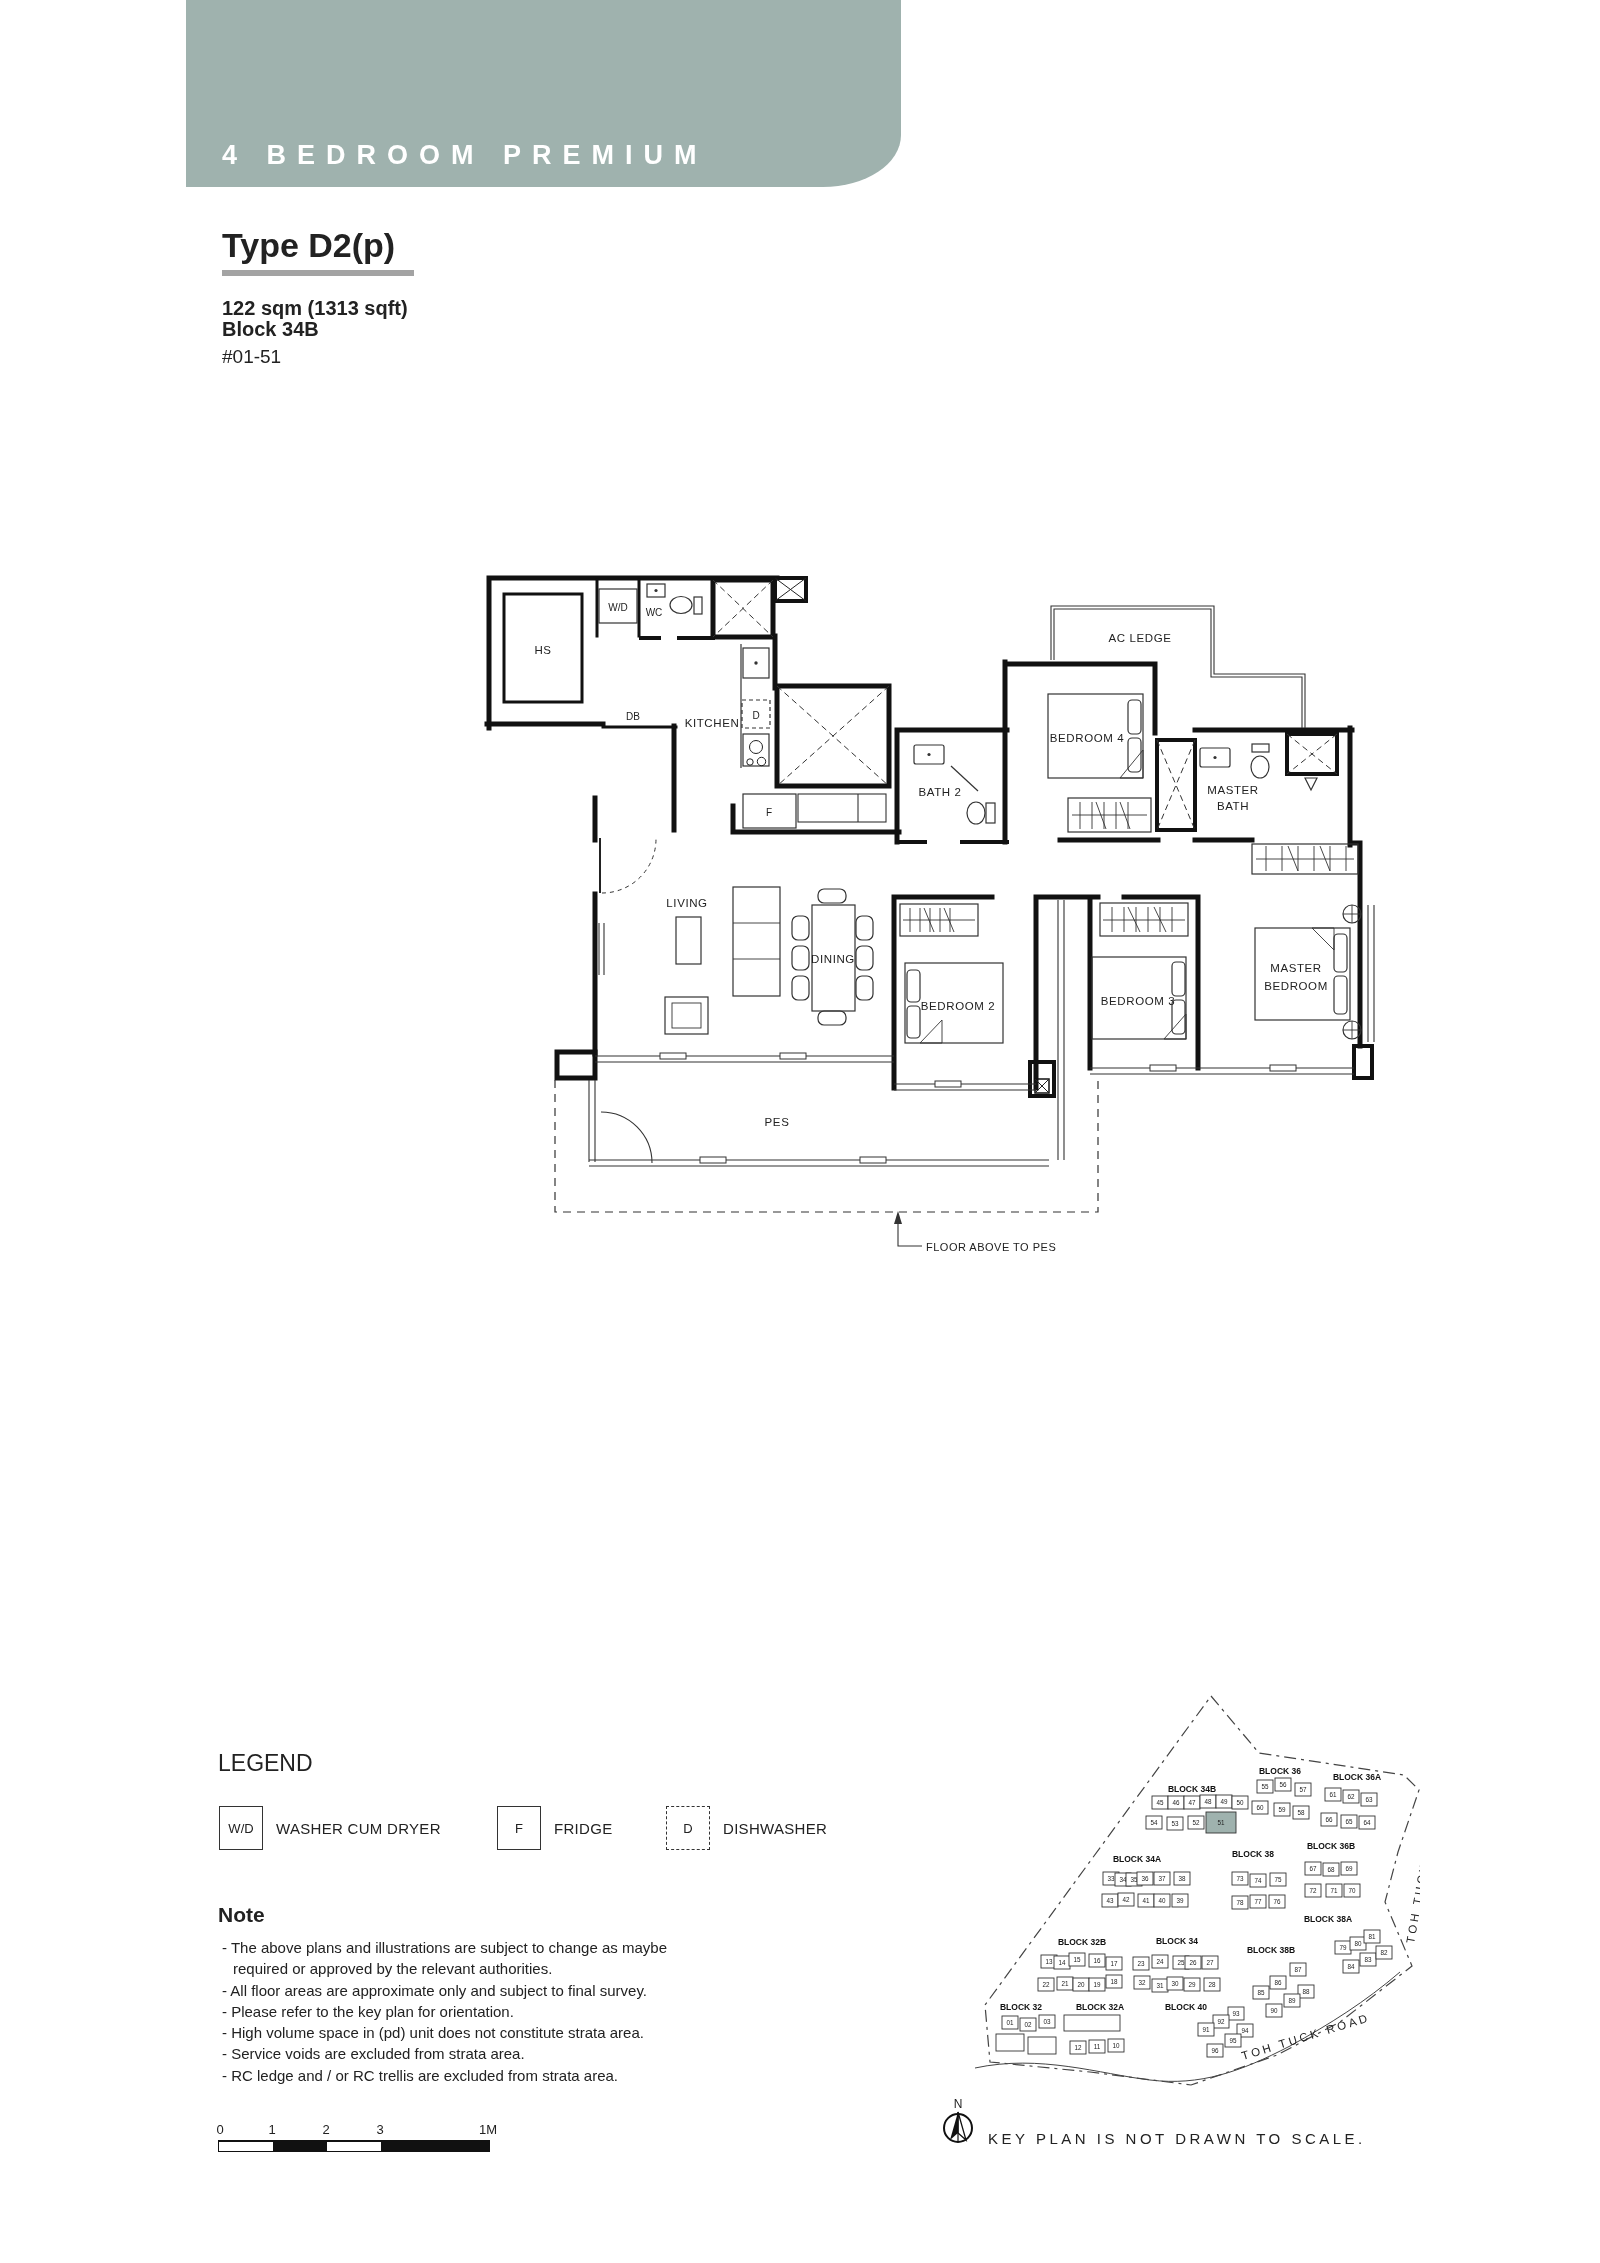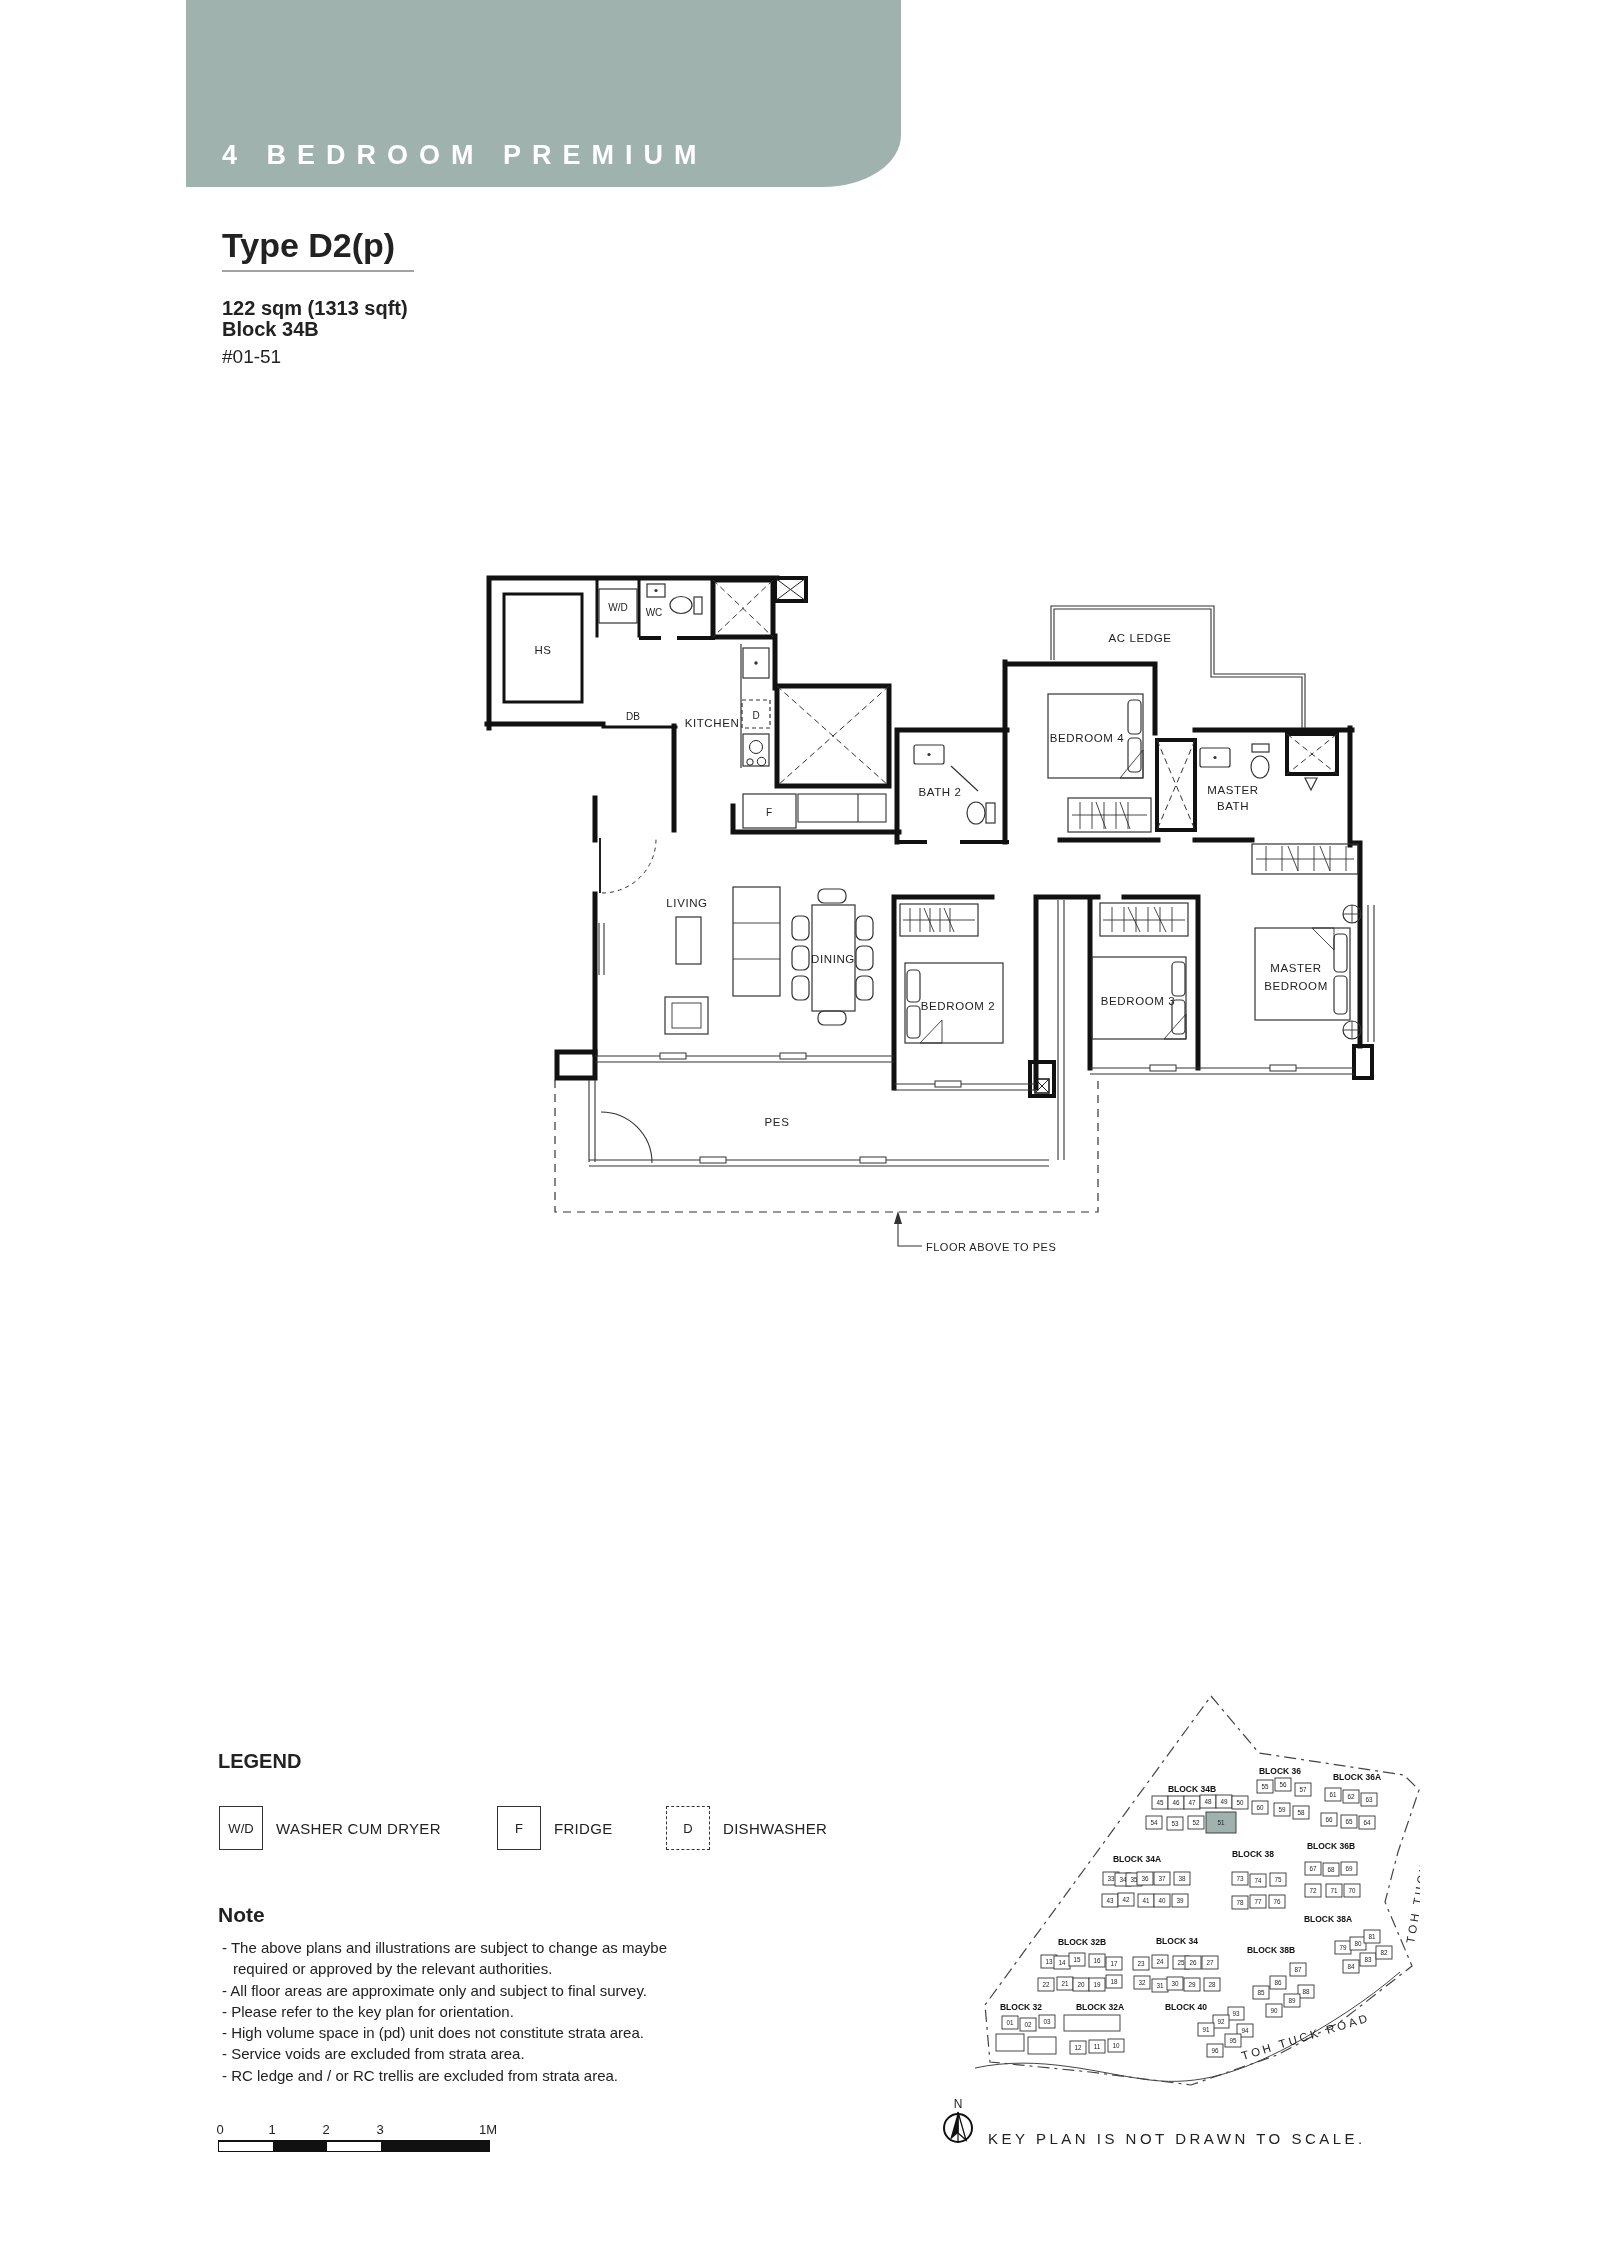--- a/index.html
+++ b/index.html
@@ -7,21 +7,21 @@
         font-family:"Liberation Sans",sans-serif;color:#222;}
 
   
   .band{position:absolute;left:186px;top:0;width:715px;height:187px;background:#9fb2ae;
         border-radius:0 0 78px 0 / 0 0 52px 0;}
   .band-title{position:absolute;left:36px;bottom:16px;font-size:27px;font-weight:bold;
         letter-spacing:11px;color:#ffffff;white-space:nowrap;}
 
   
   .type-title{position:absolute;left:222px;top:226px;font-size:34px;font-weight:bold;
-        width:192px;border-bottom:2px solid #a3a3a3;padding-bottom:5px;white-space:nowrap;}
+        width:192px;border-bottom:6px solid #a3a3a3;padding-bottom:5px;white-space:nowrap;}
   .area{position:absolute;left:222px;top:271px;font-size:20px;font-weight:bold;margin-top:26px;}
   .blk{position:absolute;left:222px;top:318px;font-size:20px;font-weight:bold;}
   .unitno{position:absolute;left:222px;top:346px;font-size:19px;}
 
   
   .plan{position:absolute;left:480px;top:558px;width:920px;height:700px;}
   .w5{stroke:#111;stroke-width:5;fill:none;stroke-linecap:square;}
   .w4{stroke:#111;stroke-width:4;fill:none;stroke-linecap:square;}
   .w3{stroke:#111;stroke-width:3;fill:none;stroke-linecap:square;}
   .w2{stroke:#222;stroke-width:2;fill:none;}
@@ -33,21 +33,21 @@
   .dx{stroke:#333;stroke-width:1;fill:none;stroke-dasharray:6 4;}
   .dshD{stroke:#333;stroke-width:1.2;fill:none;stroke-dasharray:4 3;}
   .dsh{stroke:#333;stroke-width:1.2;fill:none;stroke-dasharray:8 6;}
   .dsh2{stroke:#333;stroke-width:1;fill:none;stroke-dasharray:4 4;}
   .mull{fill:#fff;stroke:#333;stroke-width:1;}
   .pl{font-family:"Liberation Sans",sans-serif;font-size:11.5px;letter-spacing:0.6px;fill:#222;text-anchor:middle;}
   .pls{font-family:"Liberation Sans",sans-serif;font-size:10px;fill:#222;text-anchor:middle;}
   .plf{font-family:"Liberation Sans",sans-serif;font-size:11px;fill:#222;text-anchor:start;letter-spacing:0.5px;}
 
   
-  .legend-title{position:absolute;left:218px;top:1750px;font-size:20px;font-weight:bold;}
+  .legend-title{position:absolute;left:218px;top:1750px;font-size:23px;font-weight:normal;}
   .legend-item{position:absolute;display:flex;align-items:center;gap:13px;height:44px;}
   .lg-box{display:flex;align-items:center;justify-content:center;width:42px;height:42px;
         border:1.6px solid #333;font-size:13px;}
   .lg-box.dashed{border-style:dashed;}
   .lg-label{font-size:15px;letter-spacing:0.3px;text-align:right;}
 
   
   .note-title{position:absolute;left:218px;top:1903px;font-size:21px;font-weight:bold;}
   .note-lines{position:absolute;left:222px;top:1937px;width:486px;font-size:15px;line-height:1.42;}
   .note-lines p{margin:0;padding-left:11px;text-indent:-11px;}

